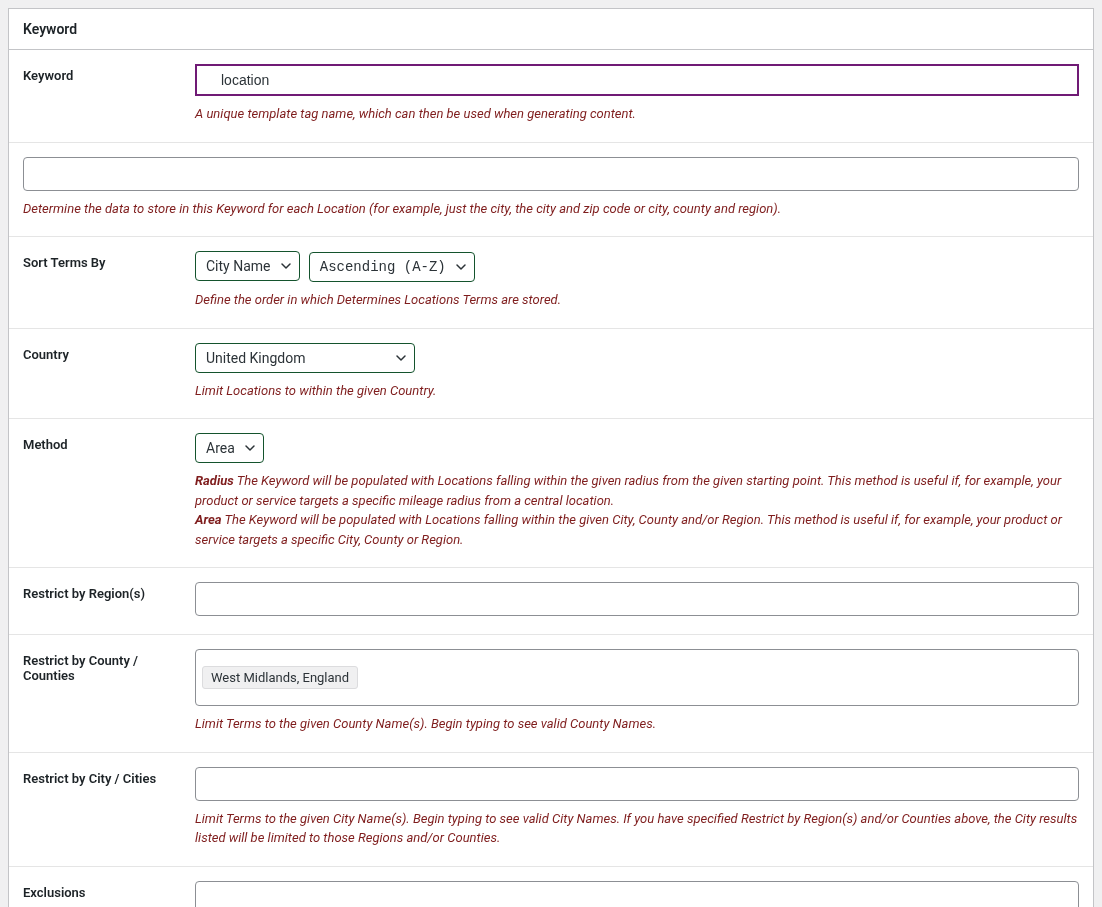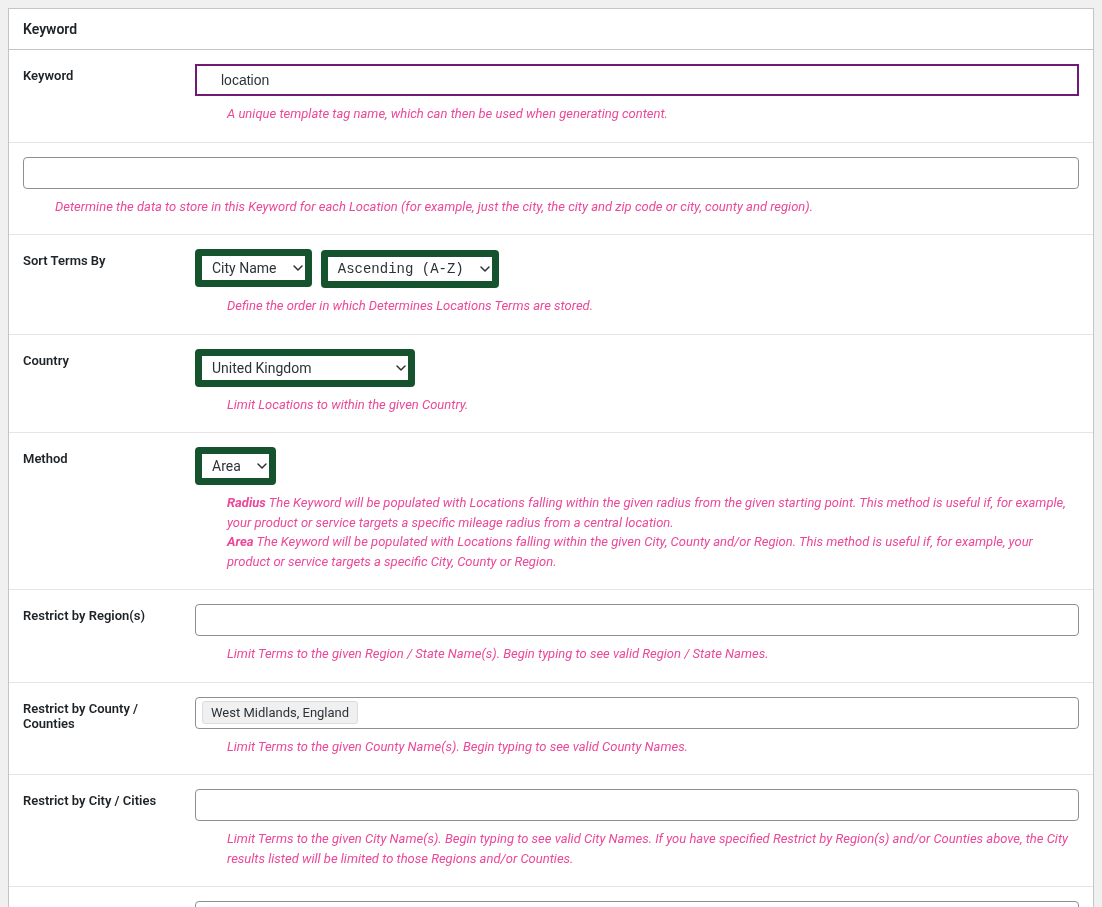--- a/index.html
+++ b/index.html
@@ -45,21 +45,21 @@
     padding: 6px 24px;
     border: 2px solid #701a75;
     border-radius: 0;
     font-size: 14px;
     background: #fff;
     color: #2c3338;
     min-height: 30px;
   }
   .select {
     padding: 4px 28px 4px 10px;
-    border: 7px solid #14532d;
+    border: 1px solid #14532d;
     border-radius: 4px;
     font-size: 14px;
     background: #fff;
     color: #2c3338;
     min-height: 30px;
     appearance: none;
     position: relative;
     display: inline-flex;
     align-items: center;
     cursor: pointer;
@@ -73,35 +73,34 @@
     position: absolute;
     right: 8px;
     top: 50%;
     transform: translateY(-50%);
     pointer-events: none;
     color: #2c3338;
   }
   .chev svg { display:block; }
   .description {
     font-style: italic;
-    color: #ec4899;
+    color: #7f1d1d;
     font-size: 13px;
     margin-top: 8px;
     line-height: 1.5;
-    margin-left: 32px;
   }
   .description .line { display:block; }
   .description .term-strong { font-weight:700;}
   .tag-input {
     width: 100%;
     border: 1px solid #8c8f94;
     border-radius: 4px;
     background: #fff;
     min-height: 32px;
-    padding: 0 6px;
+    padding: 16px 6px;
     display: flex;
     align-items: center;
     flex-wrap: wrap;
     gap: 4px;
   }
   .tag {
     background: #f0f0f1;
     border: 1px solid #dcdcde;
     border-radius: 3px;
     padding: 3px 8px;
@@ -189,21 +188,20 @@
         <span class="line"><span class="term-strong">Radius</span><span> The Keyword will be populated with Locations falling within the given radius from the given starting point. This method is useful if, for example, your product or service targets a specific mileage radius from a central location.</span></span>
         <span class="line"><span class="term-strong">Area</span><span> The Keyword will be populated with Locations falling within the given City, County and/or Region. This method is useful if, for example, your product or service targets a specific City, County or Region.</span></span>
       </div>
     </div>
   </div>
 
   <div class="row">
     <div class="label-col">Restrict by Region(s)</div>
     <div class="field-col">
       <div class="tag-input"></div>
-      <div class="description">Limit Terms to the given Region / State Name(s). Begin typing to see valid Region / State Names.</div>
     </div>
   </div>
 
   <div class="row">
     <div class="label-col">Restrict by County / Counties</div>
     <div class="field-col">
       <div class="tag-input">
         <span class="tag">West Midlands, England</span>
       </div>
       <div class="description">Limit Terms to the given County Name(s). Begin typing to see valid County Names.</div>

